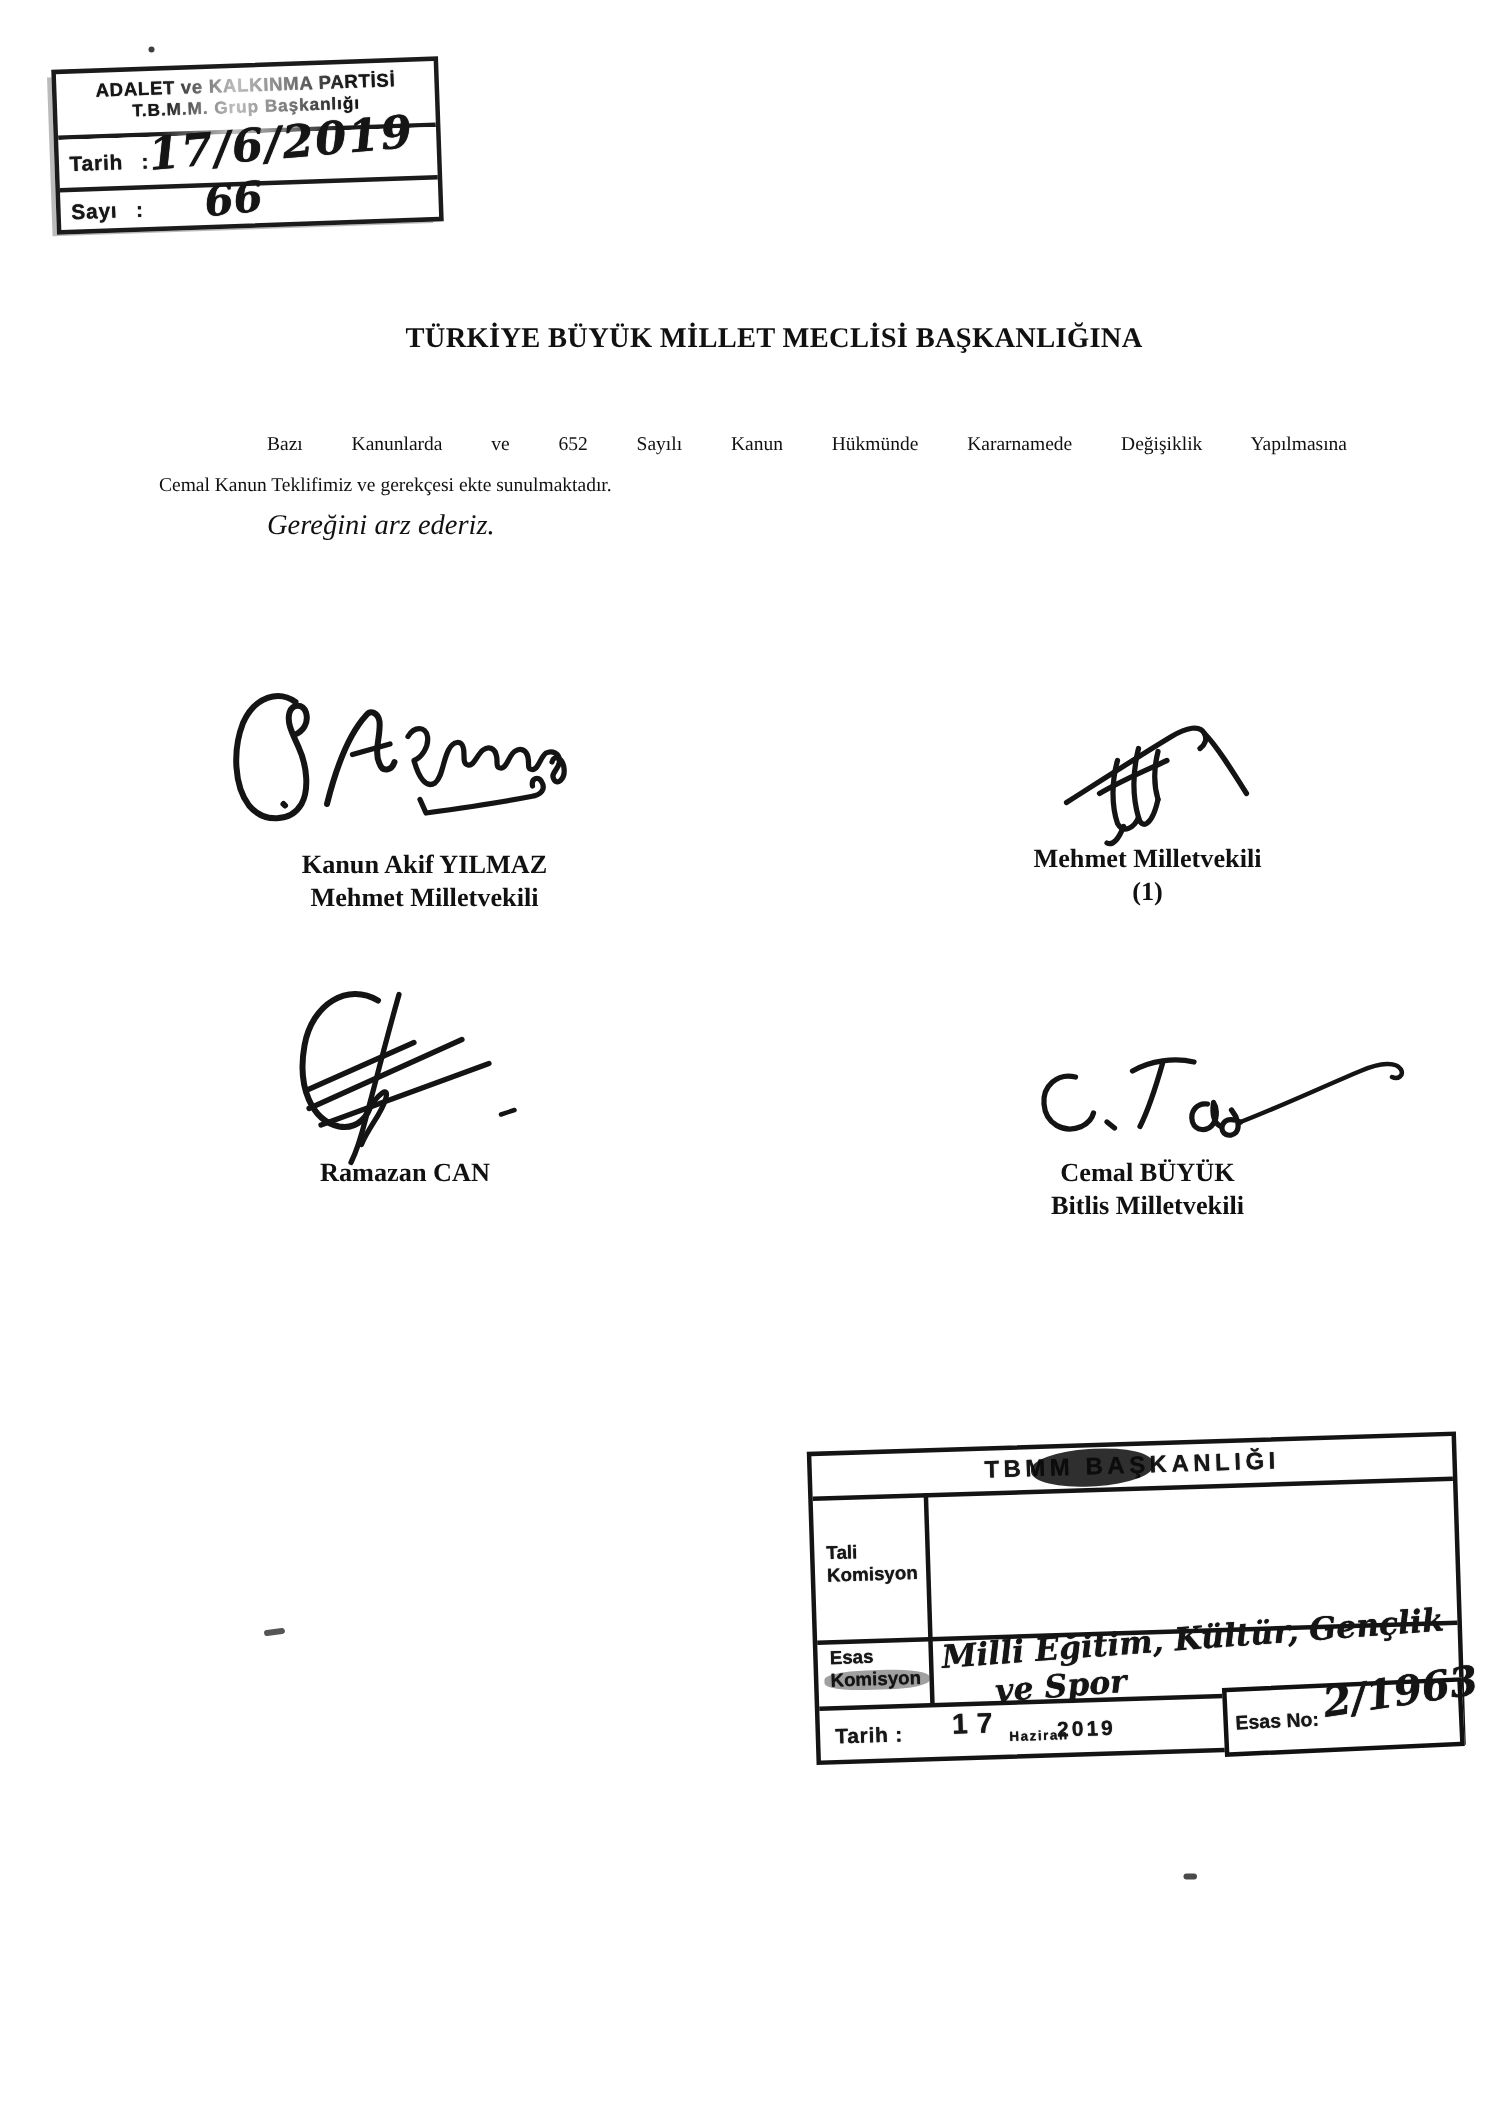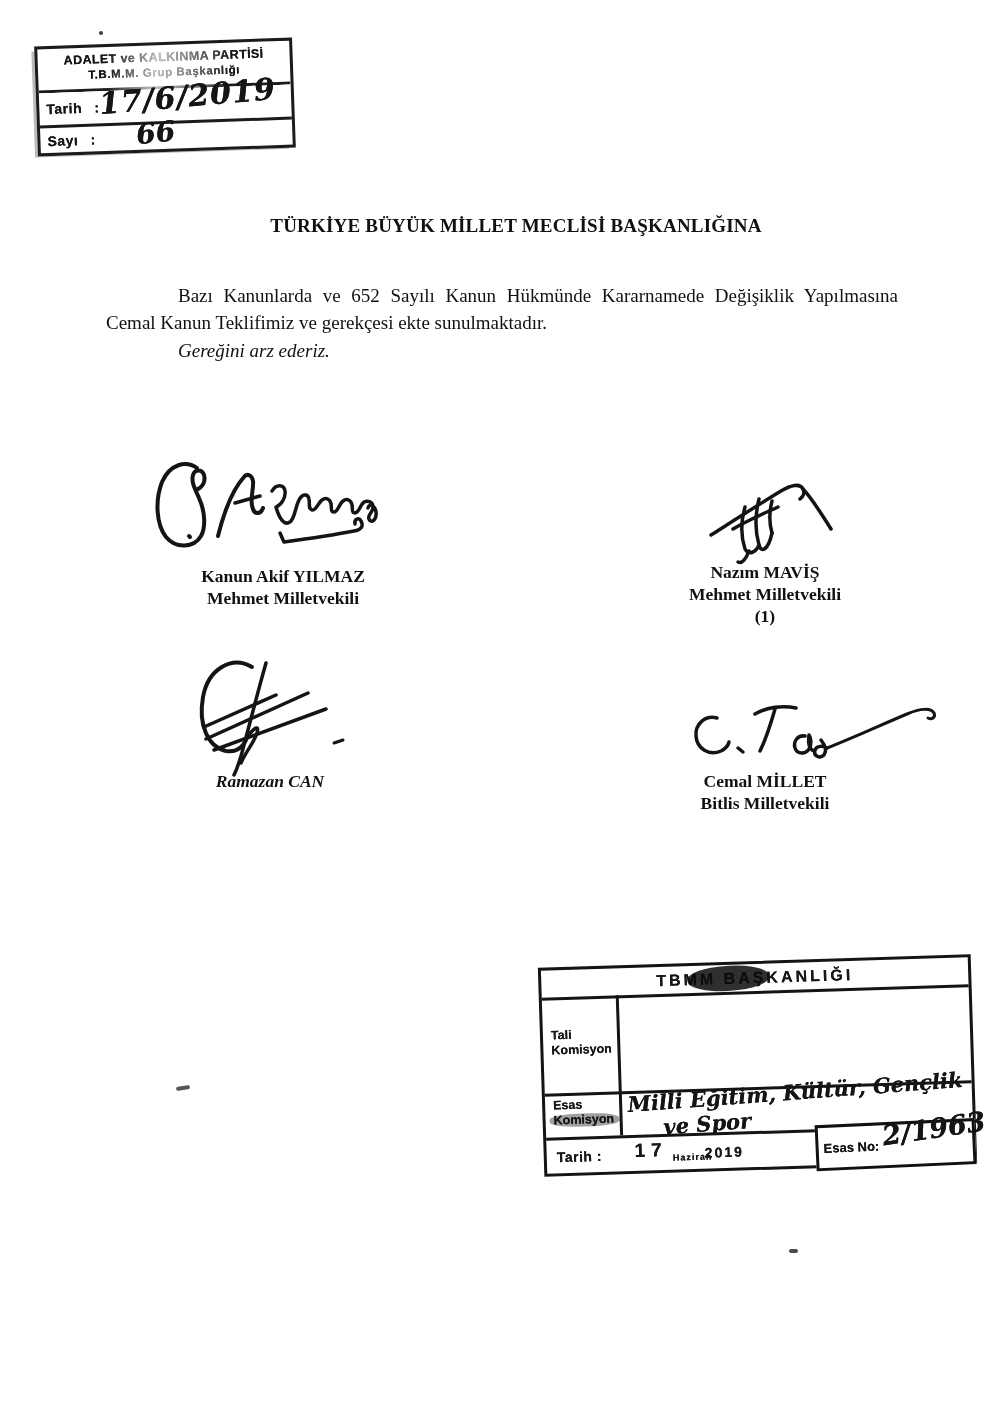--- a/index.html
+++ b/index.html
@@ -40,21 +40,21 @@
   .ps-row-tarih { position:absolute; left:0; top:44px; right:0; height:35px; border-bottom:3px solid #1b1b1b; box-sizing:border-box; }
   .ps-row-sayi  { position:absolute; left:0; top:79px; right:0; height:28px; }
   .ps-label { position:absolute; left:7px; font-size:14px; letter-spacing:.5px; word-spacing:8px; }
   .ps-hand-date { position:absolute; left:60px; top:-5px; font-size:30px; letter-spacing:1px; transform:rotate(-3deg); transform-origin:left center; white-space:nowrap; }
   .ps-hand-sayi { position:absolute; left:96px; top:-8px; font-size:28px; transform:rotate(-4deg); }
   
   .doc-title {
     left:16px; top:215px; width:100%; text-align:center;
     font-weight:bold; font-size:19px; letter-spacing:.2px;
   }
-  .para { left:106px; top:282px; width:792px; font-size:19px; line-height:27px; }
+  .para { left:106px; top:282px; width:792px; font-size:13px; line-height:27px; }
   .para-l1 { text-align:justify; text-align-last:justify; text-indent:72px; }
   .closing { left:106px; top:340px; width:500px; font-size:19px; text-indent:72px;font-style:italic; }
   
   .sig { position:absolute; }
   .sig path { stroke:#141414; fill:none; stroke-linecap:round; stroke-linejoin:round; }
   .name-block { position:absolute; text-align:center; font-weight:bold; font-size:17.5px; line-height:22px; }
   .sig-note:empty { display:none; }
   
   .reg-stamp {
     left:541px; top:961px; width:433px; height:209px;
@@ -139,50 +139,49 @@
   <svg class="sig" style="left:703px; top:473px;" width="140" height="95" viewBox="0 0 140 95">
     <path stroke-width="3.5" d="M8,62 C30,48 58,30 78,18 C88,12 97,10 100,16 C102,20 100,24 97,26"></path>
     <path stroke-width="3.5" d="M100,16 C108,24 118,40 128,56"></path>
     <path stroke-width="3.5" d="M30,56 C45,47 62,40 75,34"></path>
     <path stroke-width="3.5" d="M42,34 C38,48 38,64 42,76 C46,83 53,79 56,72"></path>
     <path stroke-width="3.5" d="M56,26 C52,42 52,58 56,72 C58,80 65,78 69,60"></path>
     <path stroke-width="3.5" d="M69,28 C66,40 66,50 69,60"></path>
     <path stroke-width="3.5" d="M46,78 C43,86 39,91 35,89"></path>
   </svg>
   <div class="name-block" style="left:625px; top:561px; width:280px;">
-    <div class="sig-name">Nazım MAVİŞ</div>
     <div class="sig-title">Mehmet Milletvekili</div>
     <div class="sig-note">(1)</div>
   </div>
 
   <svg class="sig" style="left:188px; top:653px;" width="160" height="132" viewBox="0 0 160 132">
     <path stroke-width="4" d="M64,14 C44,2 20,16 15,44 C10,72 20,94 38,98 C50,100 58,92 60,80"></path>
     <path stroke-width="3.5" d="M18,86 L120,40"></path>
     <path stroke-width="3.5" d="M26,97 L138,56"></path>
     <path stroke-width="3.5" d="M16,74 L88,42"></path>
     <path stroke-width="3.5" d="M78,10 C70,38 63,66 56,92 C53,104 50,114 46,122"></path>
     <path stroke-width="3.5" d="M57,88 C64,76 72,70 69,80 C66,90 58,98 53,110"></path>
     <path stroke-width="3" d="M146,90 L155,87"></path>
   </svg>
-  <div class="name-block" style="left:110px; top:770px; width:320px;font-style:italic;">
+  <div class="name-block" style="left:110px; top:770px; width:320px;">
     <div class="sig-name">Ramazan CAN</div>
 
   </div>
 
   <svg class="sig" style="left:683px; top:698px;" width="255" height="72" viewBox="0 0 255 72">
     <path stroke-width="3.5" d="M34,20 C22,17 12,26 13,38 C14,51 26,58 38,53 C42,51 45,48 46,44"></path>
     <path stroke-width="3.5" d="M55,50 L60,54"></path>
     <path stroke-width="3.5" d="M72,16 C84,9 100,7 113,10"></path>
     <path stroke-width="3.5" d="M92,11 C88,25 83,41 77,53"></path>
     <path stroke-width="3.5" d="M122,38 C115,37 110,43 112,50 C114,56 122,57 126,51 C129,46 128,40 126,37 C125,44 126,51 131,53"></path>
     <path stroke-width="3.5" d="M138,42 C142,47 144,53 141,57 C137,61 130,58 132,52 C134,47 140,48 144,50"></path>
     <path stroke-width="3" d="M144,50 C170,40 200,26 224,16 C238,10 248,10 251,15 C253,19 249,22 245,20"></path>
   </svg>
   <div class="name-block" style="left:625px; top:770px; width:280px;">
-    <div class="sig-name">Cemal MİLLET</div>
+    <div class="sig-name">Cemal BÜYÜK</div>
     <div class="sig-title">Bitlis Milletvekili</div>
 
   </div>
 
   <div class="abs reg-stamp stampfont">
     <div class="reg-header">TBMM BAŞKANLIĞI</div>
     <div class="reg-blob"></div>
     <div class="reg-vline"></div>
     <div class="reg-h1"></div>
     <div class="reg-h2"></div>

